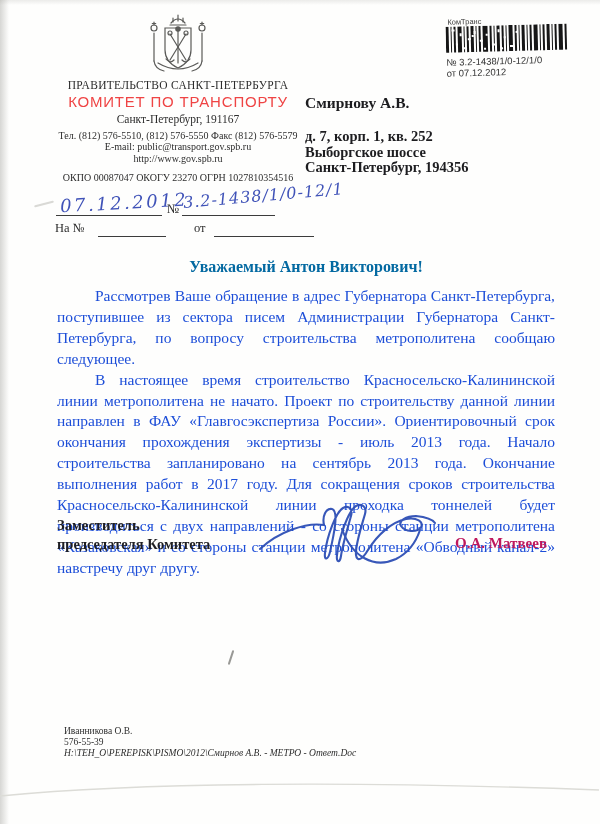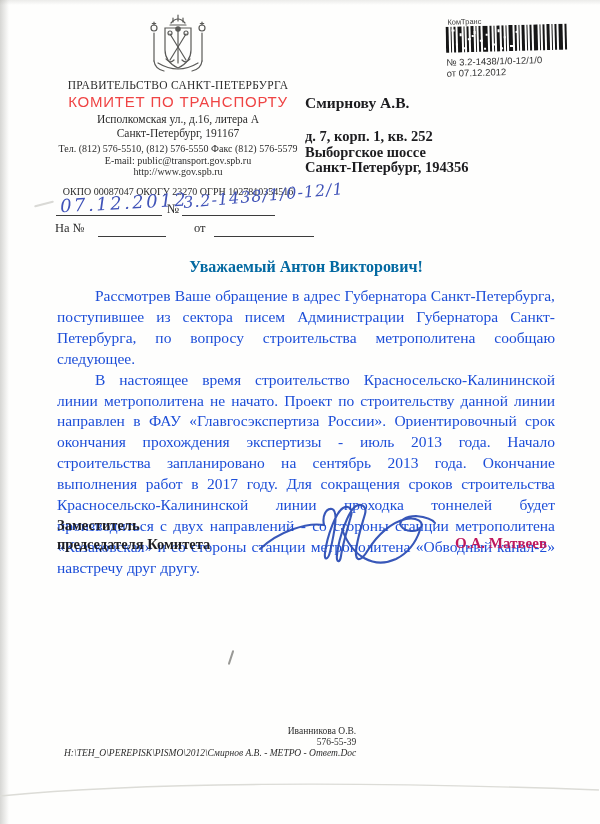--- a/index.html
+++ b/index.html
@@ -56,21 +56,21 @@
   
   .sig-title{position:absolute;left:57px;top:516px;font-weight:bold;font-size:14.5px;
     line-height:19px;color:#1e1e22;}
   .sig-name{position:absolute;right:53px;top:535px;font-weight:bold;font-size:15px;color:#be185d;}
   .sig-svg{position:absolute;left:256px;top:497px;}
 
   .pen-mark{position:absolute;left:230px;top:650px;width:2px;height:15px;background:#6e6e6a;
     transform:rotate(18deg);opacity:.7;border-radius:1px;}
 
   
-  .footer{position:absolute;left:64px;top:726px;font-size:9.5px;line-height:11px;color:#2e2e2e;text-align:right;}
+  .footer{position:absolute;left:64px;top:726px;font-size:9.5px;line-height:11px;color:#2e2e2e;}
   .footer .path{font-style:italic;}
 
   .crease{position:absolute;left:0;top:778px;width:600px;height:26px;}
 </style>
 </head>
 <body>
 
 <div class="page">
   <div class="edge-left"></div>
   <div class="edge-top"></div>
@@ -101,21 +101,20 @@
         <path d="M64,10 V13"></path>
           <path d="M62.3,11.5 H65.7"></path>
         <path d="M20,51 Q40,63 60,51"></path>
           <path d="M16,49 Q17,57 26,59"></path>
           <path d="M64,49 Q63,57 54,59"></path>
       </g>
     </svg>
     <div class="lh-gov">ПРАВИТЕЛЬСТВО САНКТ-ПЕТЕРБУРГА</div>
     <div class="lh-committee">КОМИТЕТ ПО ТРАНСПОРТУ</div>
     <div class="lh-addr">
-      <div>Исполкомская ул., д.16, литера А</div>
       <div>Санкт-Петербург, 191167</div>
     </div>
     <div class="lh-small lh-phones">Тел. (812) 576-5510, (812) 576-5550 Факс (812) 576-5579</div>
     <div class="lh-small">E-mail: public@transport.gov.spb.ru</div>
     <div class="lh-small">http://www.gov.spb.ru</div>
     <div class="lh-small lh-codes">ОКПО 00087047  ОКОГУ 23270  ОГРН 1027810354516</div>
   </div>
 
   <div class="recipient">
     <div class="name">Смирнову А.В.</div>

